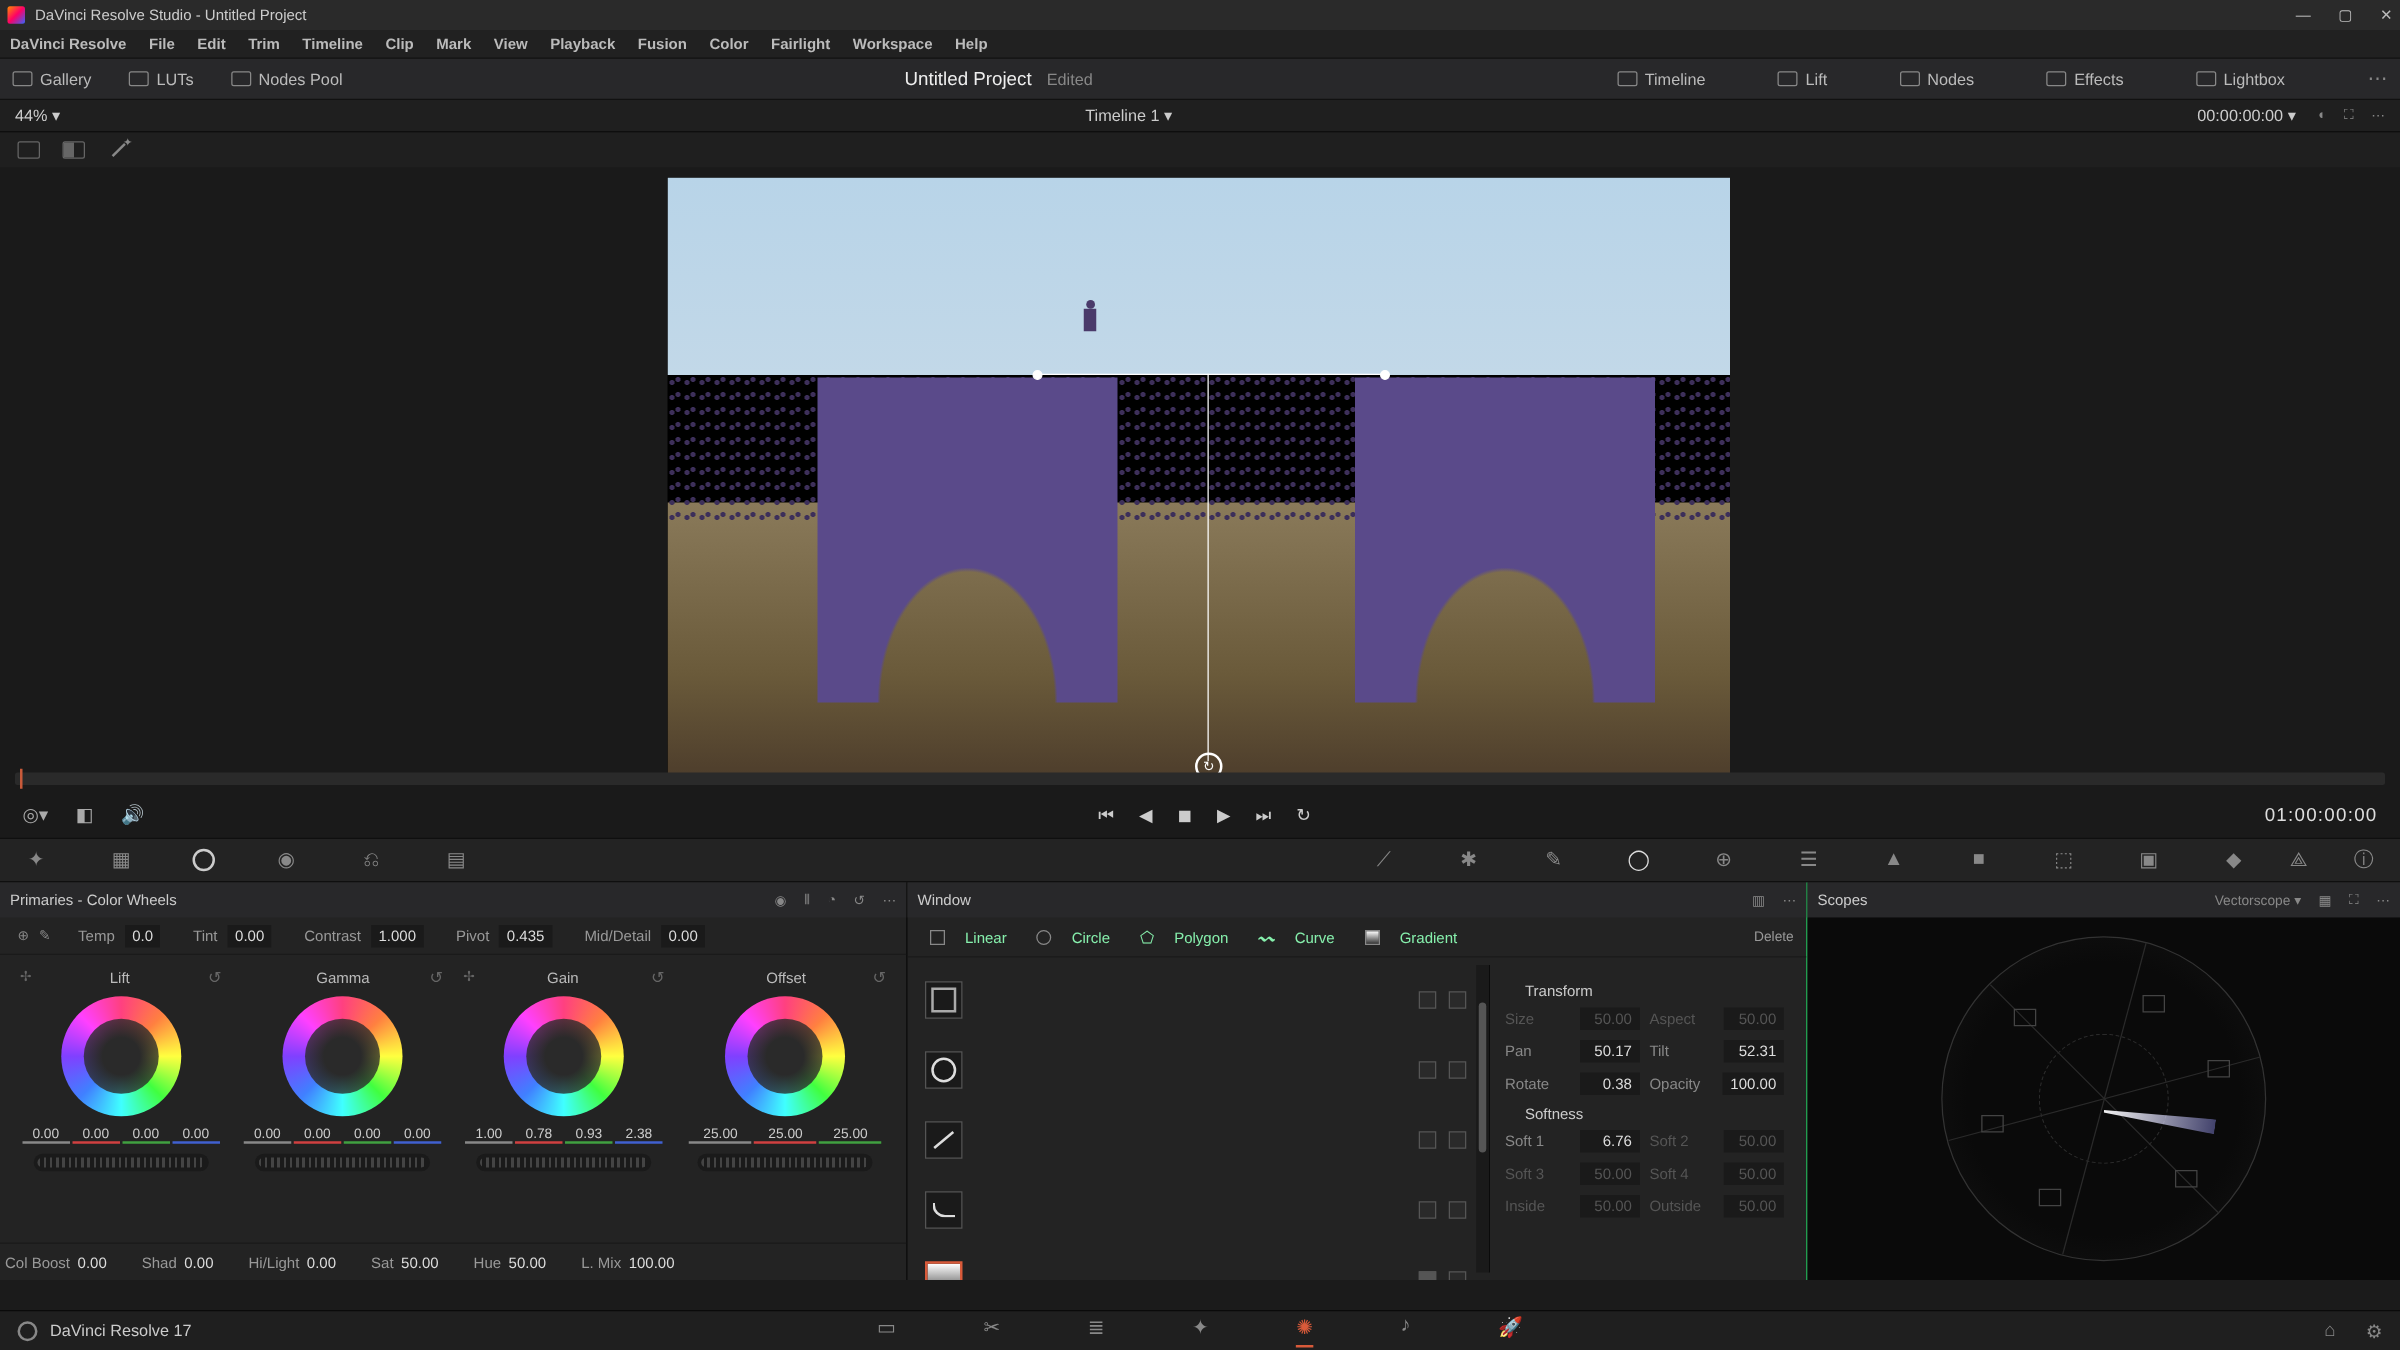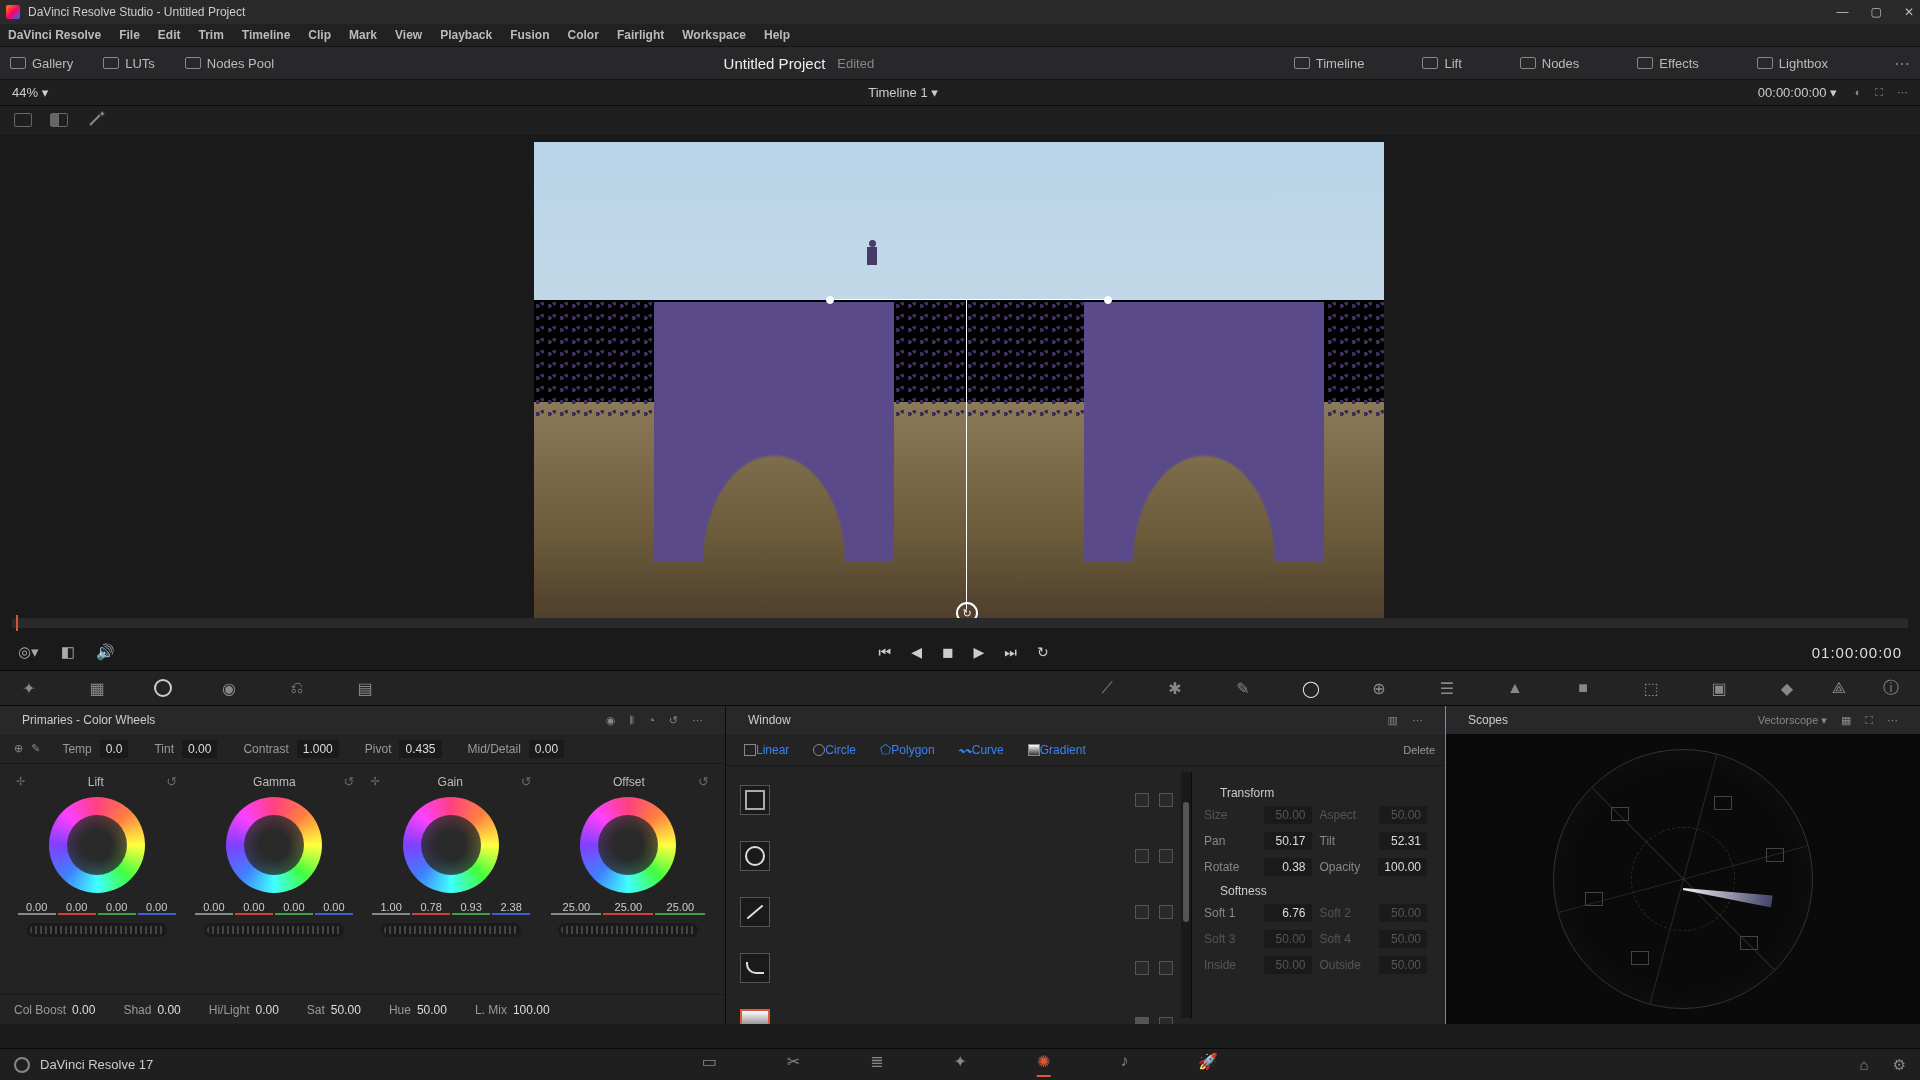--- a/index.html
+++ b/index.html
@@ -78,21 +78,21 @@
 .catrow .citem.active{color:#ddd;}
 .catrow .citem.ring{border:2px solid #ccc;border-radius:50%;width:18px;height:18px;}
 .catrow .sep{flex:1;}
 .catrow .rend{margin-left:auto;display:flex;gap:30px;}
 
 
 .panels{height:318px;display:flex;background:#232323;}
 
 
 .prim{width:726px;border-right:1px solid #0a0a0a;display:flex;flex-direction:column;}
-.phdr{height:28px;display:flex;align-items:center;padding:0 22px;background:#28282a;}
+.phdr{height:28px;display:flex;align-items:center;padding:0 8px;background:#28282a;}
 .phdr .pt{font-size:12px;color:#ccc;}
 .phdr .picons{margin-left:auto;display:flex;gap:14px;color:#888;}
 .phdr .picons span{cursor:pointer;}
 .adjrow{height:30px;display:flex;align-items:center;padding:0 14px;gap:8px;border-bottom:1px solid #1a1a1a;}
 .adjrow .al{color:#999;font-size:12px;}
 .adjrow .av{color:#ddd;font-size:12px;background:#1a1a1a;padding:2px 6px;margin-right:18px;}
 .wheels{flex:1;display:flex;padding:10px 8px;}
 .wcol{flex:1;display:flex;flex-direction:column;align-items:center;gap:8px;}
 .whdr{display:flex;align-items:center;justify-content:space-between;width:100%;padding:0 8px;}
 .whdr .wn{color:#bbb;font-size:12px;}
@@ -105,28 +105,28 @@
 .wheel .cross::after{top:4px;left:-2px;height:2px;width:14px;}
 .wheel.gain .cross{transform:translate(-30%,-30%);}
 .vals{display:flex;gap:2px;}
 .vals span{font-size:11px;color:#ccc;width:38px;text-align:center;}
 .vals span:nth-child(1){border-bottom:2px solid #888;}
 .vals span:nth-child(2){border-bottom:2px solid #d04040;}
 .vals span:nth-child(3){border-bottom:2px solid #40a040;}
 .vals span:nth-child(4){border-bottom:2px solid #4060d0;}
 .jog{width:140px;height:14px;background:#1a1a1a;border-radius:7px;position:relative;}
 .jog::after{content:"";position:absolute;inset:3px;background:repeating-linear-gradient(90deg,#444 0 2px,transparent 2px 5px);border-radius:5px;}
-.botadj{height:30px;display:flex;align-items:center;padding:0 14px;gap:6px;border-top:1px solid #1a1a1a;}
+.botadj{height:30px;display:flex;align-items:center;padding:0 4px;gap:6px;border-top:1px solid #1a1a1a;}
 .botadj .al{color:#999;font-size:12px;}
 .botadj .av{color:#ddd;font-size:12px;margin-right:22px;}
 
 
 .winp{width:720px;border-right:1px solid #22c55e;display:flex;flex-direction:column;}
 .wshapes{height:32px;display:flex;align-items:center;padding:0 10px;gap:8px;border-bottom:1px solid #1a1a1a;}
-.wshapes .sh{display:flex;align-items:center;gap:0;color:#3b82f6;font-size:12px;cursor:pointer;padding:4px 8px;}
+.wshapes .sh{display:flex;align-items:center;gap:16px;color:#86efac;font-size:12px;cursor:pointer;padding:4px 8px;}
 .wshapes .sh .si{width:12px;height:12px;border:1px solid #888;}
 .wshapes .sh.circ .si{border-radius:50%;}
 .wshapes .del{margin-left:auto;color:#999;cursor:pointer;}
 .wlist{flex:1;padding:6px;overflow:hidden;display:flex;}
 .wlcol{flex:1;}
 .wrow{height:56px;display:flex;align-items:center;padding:0 8px;gap:14px;}
 .wrow .thumb{width:30px;height:30px;background:#1a1a1a;border:1px solid #555;display:flex;align-items:center;justify-content:center;}
 .wrow .thumb.sq::after{content:"";width:16px;height:16px;border:2px solid #aaa;}
 .wrow .thumb.ci::after{content:"";width:16px;height:16px;border:2px solid #ddd;border-radius:50%;}
 .wrow .thumb.ln::after{content:"";width:20px;height:2px;background:#ddd;transform:rotate(-40deg);}

